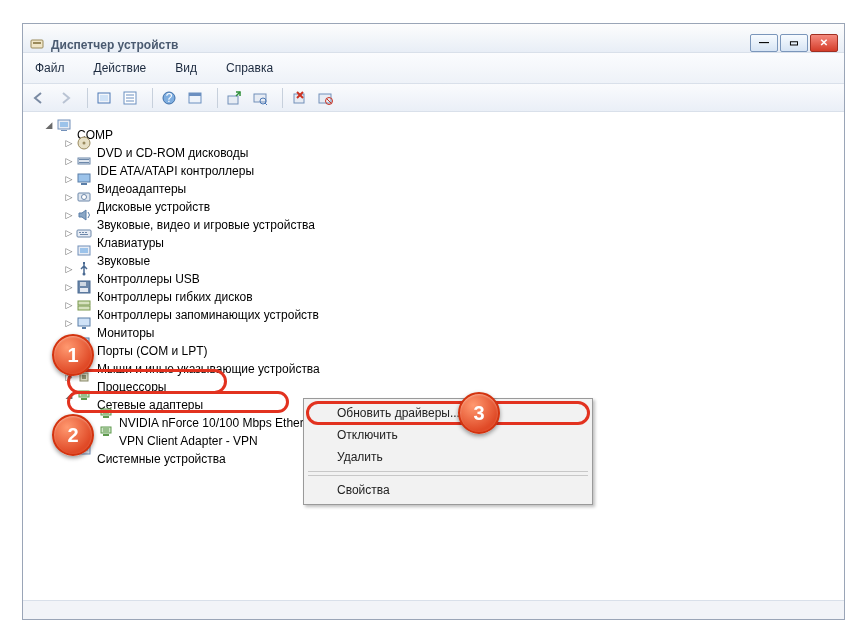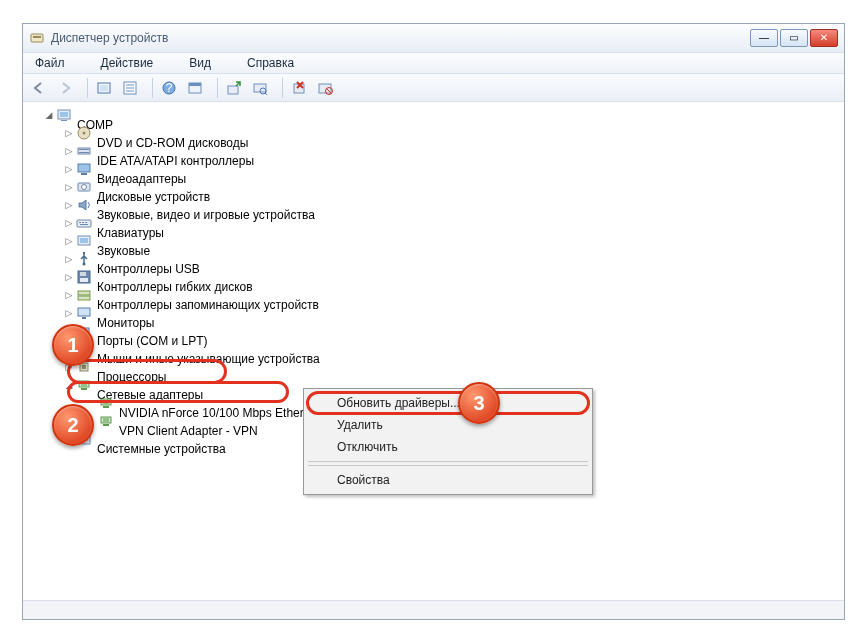--- a/index.html
+++ b/index.html
@@ -1,25 +1,25 @@
 <!DOCTYPE html>
 <html><head>
 <meta charset="utf-8">
 <style>
 * { margin: 0; padding: 0; box-sizing: border-box; font-family: "Segoe UI", Tahoma, sans-serif; font-size: 12px; }
 body { background: #fff; width: 853px; height: 640px; overflow: hidden; }
 .outer { border: 1px solid #9aa5b7; width: 823px; height: 597px; margin: 23px 0 0 22px; position: relative; background: #fff; display: flex; flex-direction: column; }
-.titlebar { height: 28px; background: linear-gradient(#fdfdfd,#e8eef6); display: flex; align-items: center; padding: 0 6px; }
+.titlebar { height: 28px; background: linear-gradient(#fdfdfd,#e8eef6); display: flex; align-items: flex-end; padding: 0 6px; font-weight: bold; }
 .titlebar .ticon { width: 16px; height: 16px; margin-right: 6px; }
 .titlebar .ttext { flex: 1; color: #4a5a70; }
 .winbtns { display: flex; gap: 2px; }
 .winbtn { width: 28px; height: 18px; border: 1px solid #7a96bb; border-radius: 2px; background: linear-gradient(#f7fbff,#d6e4f4); display: flex; align-items: center; justify-content: center; }
 .winbtn.close { background: linear-gradient(#f58a7e,#d43d2a); border-color: #a02f22; color: #fff; }
 .glyph { font-size: 10px; line-height: 1; }
-.menubar { height: 22px; border-top: 1px solid #d9e0ea; border-bottom: 1px solid #d9e0ea; background: linear-gradient(#fbfcfe,#eef2f8); display: flex; align-items: center; padding: 0 4px; gap: 20px; }
+.menubar { height: 32px; border-top: 1px solid #d9e0ea; border-bottom: 1px solid #d9e0ea; background: linear-gradient(#fbfcfe,#eef2f8); display: flex; align-items: center; padding: 0 4px; gap: 13px; }
 .mitem { padding: 2px 8px; color: #1c2a3f; }
 .toolbar { height: 28px; border-bottom: 1px solid #d9e0ea; background: linear-gradient(#fafbfd,#eaeff7); display: flex; align-items: center; padding: 0 4px; gap: 4px; }
 .tgroup { display: flex; align-items: center; gap: 2px; padding-right: 6px; }
 .sep { width: 1px; height: 20px; background: #c7d0dc; }
 .tbtn { width: 24px; height: 24px; display: flex; align-items: center; justify-content: center; border-radius: 2px; }
 .content { flex: 1; padding: 4px 2px; overflow: auto; position: relative; border-bottom: 1px solid #d9e0ea; }
 .status { height: 18px; background: #f2f4f8; }
 .tree { list-style: none; }
 .tree li { list-style: none; }
 .row { display: flex; align-items: center; height: 18px; white-space: nowrap; }
@@ -401,22 +401,22 @@
       </li>
     </ul>
 
     <div class="callout-red" style="left:44px; top:257px; width:160px; height:25px;"></div>
     <div class="callout-red" style="left:44px; top:279px; width:222px; height:22px;"></div>
     <div class="badge" style="left:29px; top:222px;">1</div>
     <div class="badge" style="left:29px; top:302px;">2</div>
 
     <div class="ctxmenu" style="left:280px; top:286px; width:290px;">
       <div class="ctxitem hl">Обновить драйверы...</div>
+      <div class="ctxitem">Отключить</div>
       <div class="ctxitem">Удалить</div>
-      <div class="ctxitem">Отключить</div>
       <div class="ctxhr"></div>
       <div class="ctxhr"></div>
       <div class="ctxitem" style="font-weight:400">Свойства</div>
     </div>
     <div class="badge" style="left:435px; top:280px;">3</div>
   </div>
 
   <div class="status"></div>
 </div>
 

